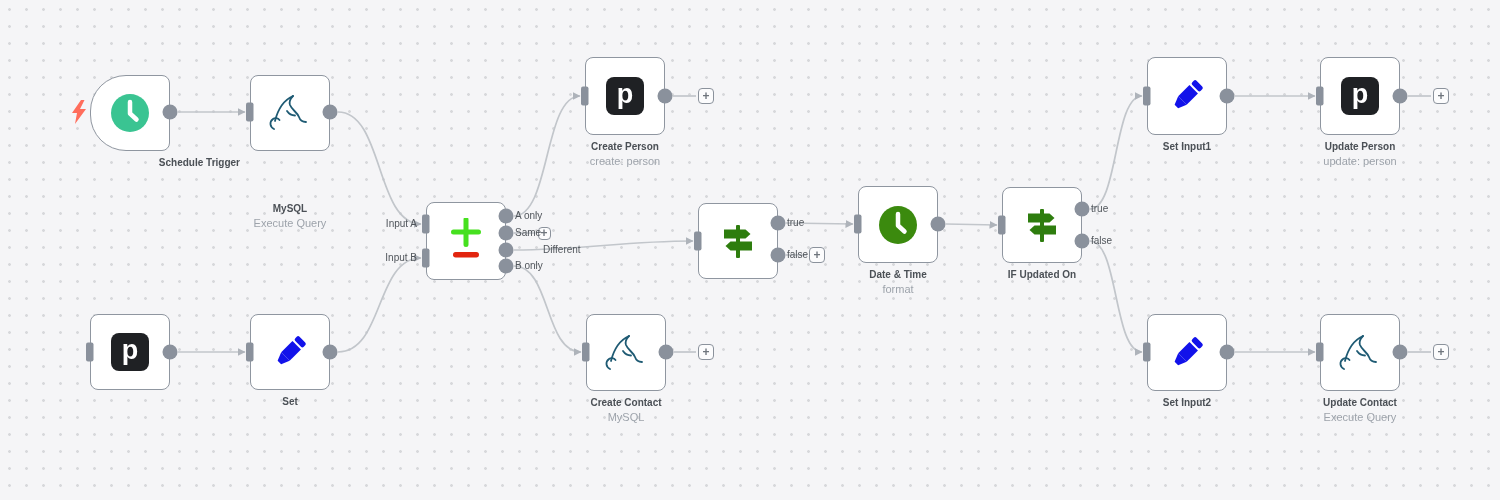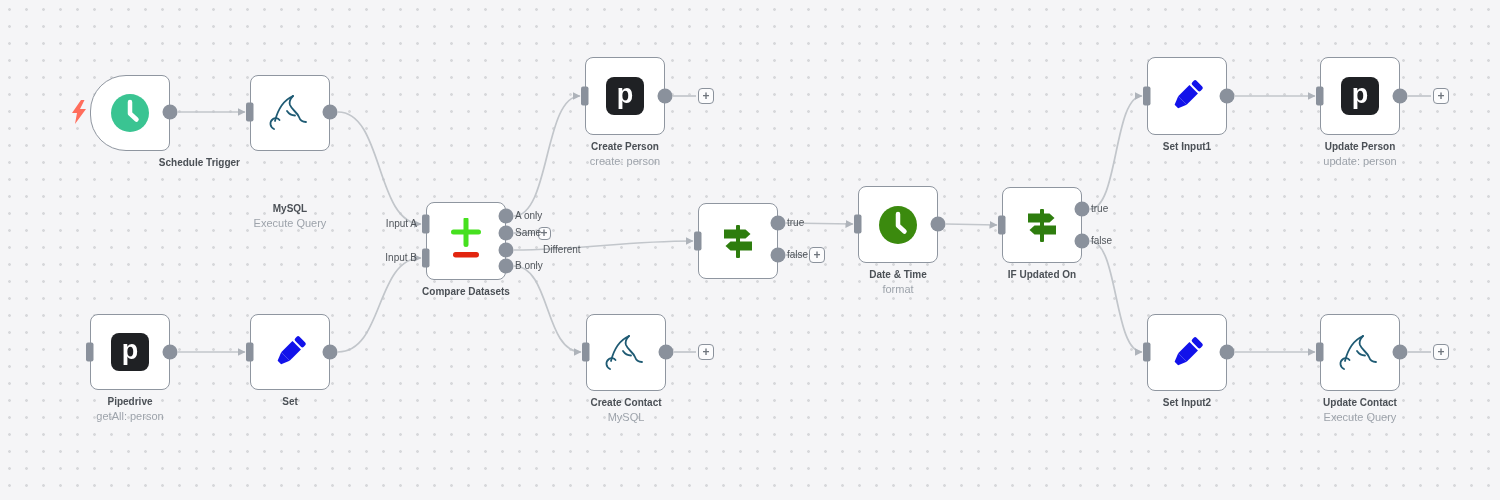--- a/index.html
+++ b/index.html
@@ -126,24 +126,20 @@
       <span class="node-title">MySQL</span>
       <span class="node-subtitle">Execute Query</span>
     </div>
     <div class="node" style="left: 90px; top: 314px; width: 80px; height: 76px;">
       <div class="icon-wrap">
         <div class="pd-logo" style="background:#1f2124">
           <span>p</span>
         </div>
       </div>
     </div>
-    <div class="node-label" style="left: 20px; top: 396px;">
-      <span class="node-title">Pipedrive</span>
-      <span class="node-subtitle">getAll: person</span>
-    </div>
     <div class="node" style="left: 250px; top: 314px; width: 80px; height: 76px;">
       <div class="icon-wrap">
         <svg width="38" height="38" viewBox="0 0 38 38">
           <g transform="rotate(45 19 19)" fill="#1212ea">
             <rect x="13" y="1.5" width="12" height="6" rx="2"></rect>
             <rect x="13" y="9.5" width="12" height="16"></rect>
             <path d="M13 25.5 L25 25.5 L21.5 34 L16.5 34 Z"></path>
           </g>
         </svg>
       </div>
@@ -151,23 +147,20 @@
     <div class="node-label" style="left: 180px; top: 396px;">
       <span class="node-title">Set</span>
     </div>
     <div class="node" style="left: 426px; top: 202px; width: 80px; height: 78px;">
       <div class="icon-wrap">
         <svg width="40" height="46" viewBox="0 0 40 46">
           <path d="M20 1.5 V26.5 M7.5 14 H32.5" stroke="#46e01f" stroke-width="5" stroke-linecap="round"></path>
           <rect x="7" y="34" width="26" height="5.5" rx="2.7" fill="#e2250f"></rect>
         </svg>
       </div>
-    </div>
-    <div class="node-label" style="left: 356px; top: 286px;">
-      <span class="node-title">Compare Datasets</span>
     </div>
     <div class="port-label in" style="left: 347px; top: 218px; width: 70px;">Input A</div>
     <div class="port-label in" style="left: 347px; top: 252px; width: 70px;">Input B</div>
     <div class="port-label" style="left: 515px; top: 210px;">A only</div>
     <div class="port-label" style="left: 515px; top: 227px;">Same</div>
     <div class="port-label" style="left: 515px; top: 244px; margin-left: 28px;">Different</div>
     <div class="port-label" style="left: 503px; top: 260px; margin-left: 12px;">B only</div>
     <div class="node" style="left: 585px; top: 57px; width: 80px; height: 78px;">
       <div class="icon-wrap">
         <div class="pd-logo" style="background:#1f2124">

